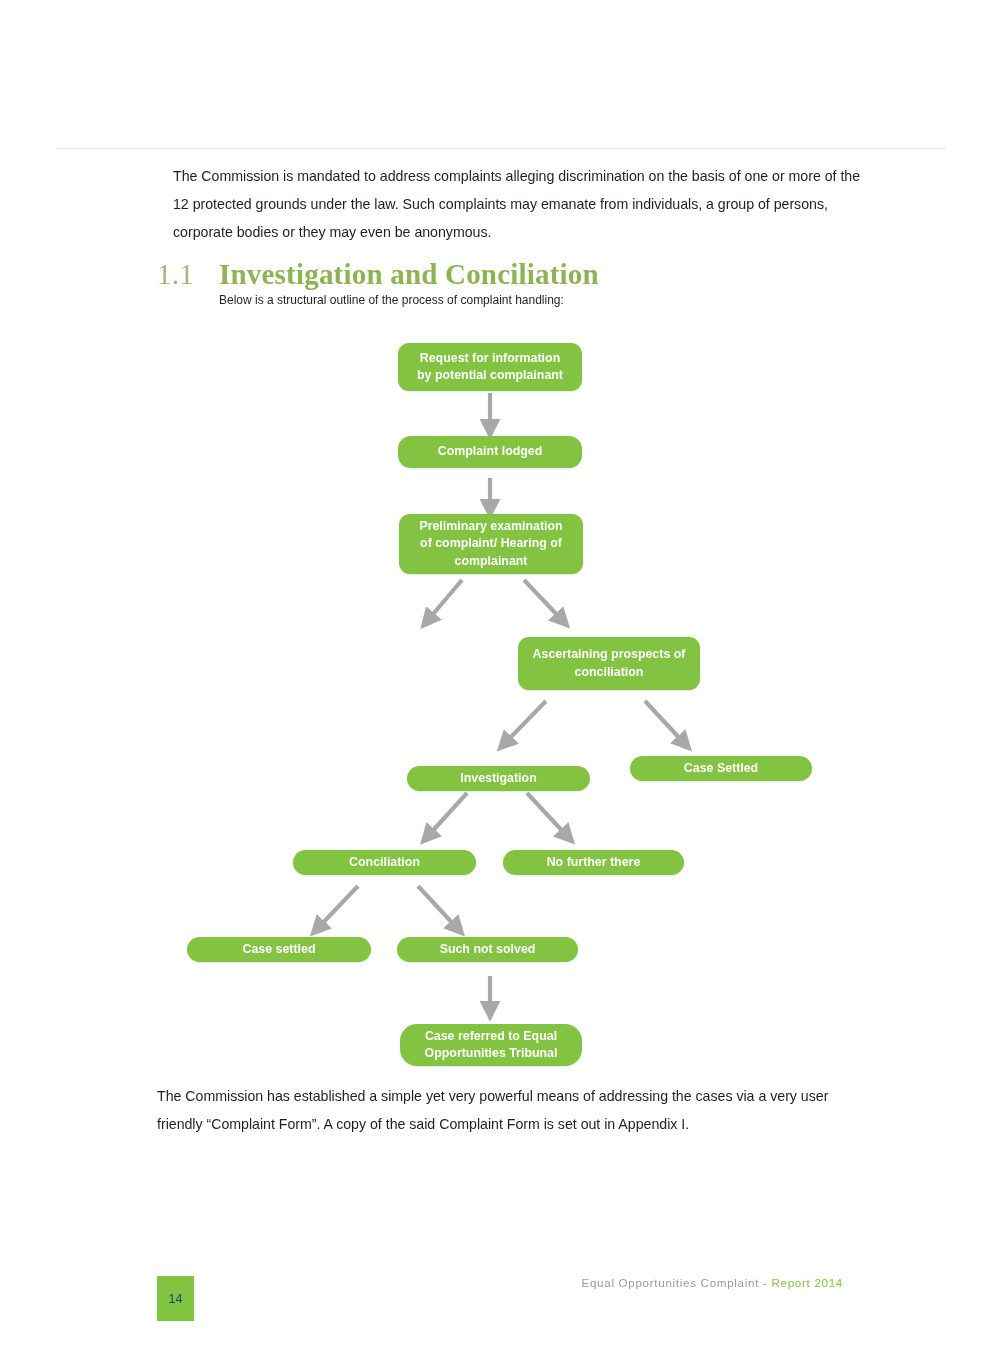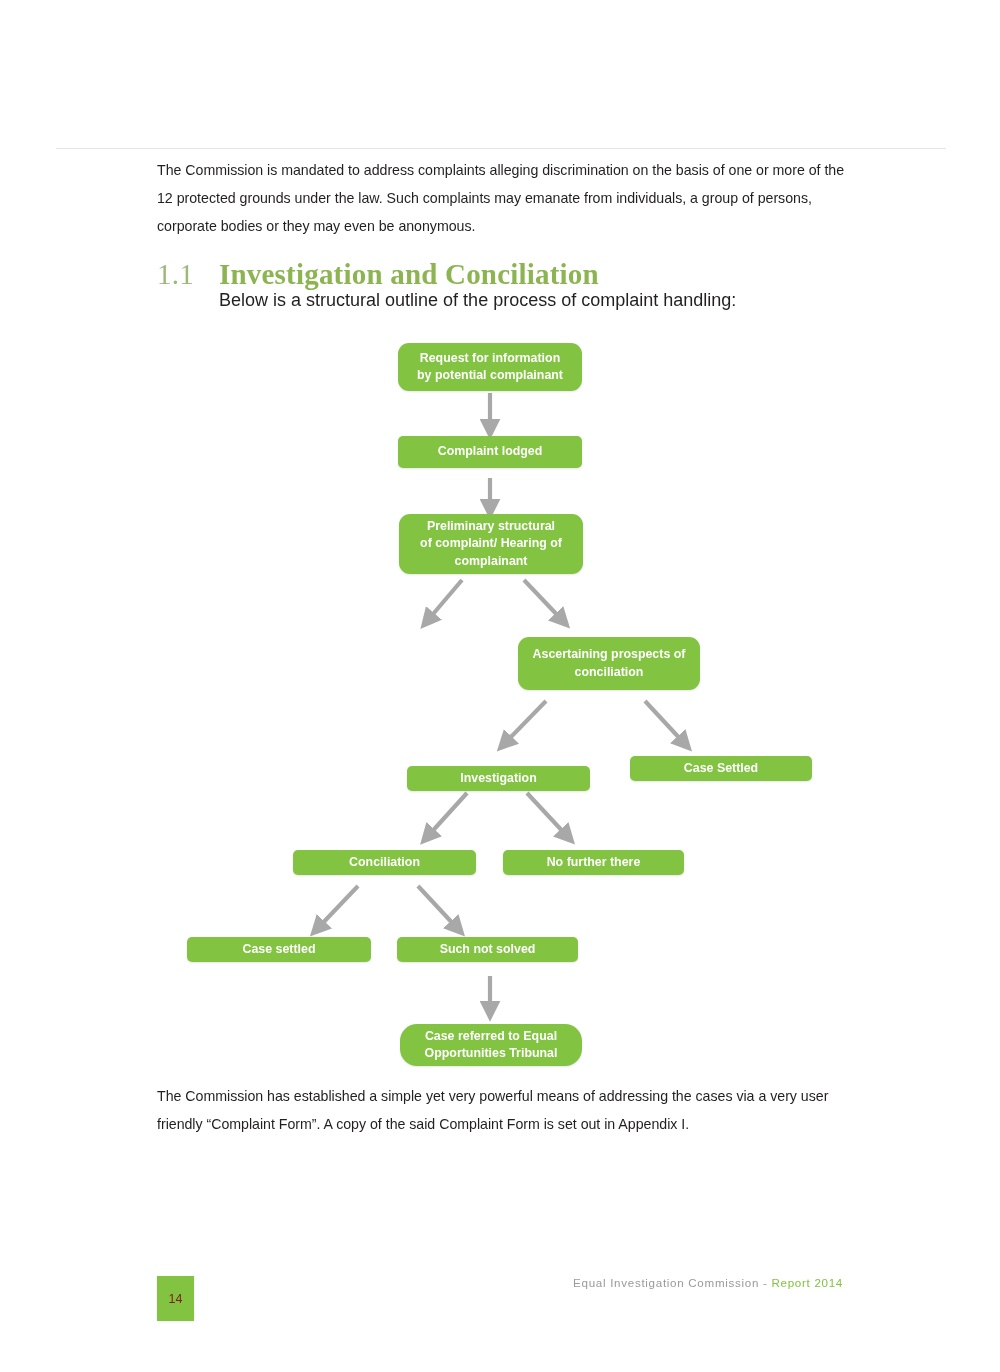--- a/index.html
+++ b/index.html
@@ -27,21 +27,21 @@
   .body-text {
     position: absolute;
     left: 157px;
     width: 688px;
     font-size: 14.2px;
     line-height: 28px;
     color: #231f20;
     text-align: left;
     letter-spacing: -0.02px;
   }
-  #para-intro { top: 156px; }
+  #para-intro { top: 162px; margin-left: 16px; }
   #para-complaint-form { top: 1082px; }
   #para-gauged { top: 1152px; }
 
   
   .section-heading {
     position: absolute;
     left: 157px; top: 258px;
     width: 700px;
     font-family: "Liberation Serif", serif;
     font-size: 29px;
@@ -51,21 +51,21 @@
   }
   .section-heading .num {
     display: inline-block;
     width: 62px;
     font-weight: 400;
     color: #9cb97a;
   }
   .sub-line {
     position: absolute;
     left: 219px; top: 289px;
-    font-size: 18px;
+    font-size: 12px;
     line-height: 22px;
     color: #231f20;
   }
 
   
   .flow {
     position: absolute;
     left: 0; top: 8px;
     width: 808px; height: 1372px;
     pointer-events: none;
@@ -80,36 +80,36 @@
     line-height: 17.5px;
     text-align: center;
     display: flex;
     align-items: center;
     justify-content: center;
     padding: 4px 8px;
     box-shadow: 0 1px 2px rgba(0,0,0,0.10);
     pointer-events: auto;
     white-space: pre-line;
   }
-  .node.pill { border-radius: 5px; }
+  .node.pill { border-radius: 13px; }
 
   svg.arrows {
     position: absolute;
     left: 0; top: 0;
     width: 1000px; height: 1372px;
     overflow: visible;
   }
 
   
   .page-badge {
     position: absolute;
     left: 157px; top: 1276px;
     width: 37px; height: 45px;
     background: #82c341;
-    color: #7f1d1d;
+    color: #0c4a6e;
     font-size: 12.5px;
     display: flex;
     align-items: center;
     justify-content: center;
     box-shadow: 0 0 2px rgba(0,0,0,0.10);
   }
   .footer-text {
     position: absolute;
     right: 157px; top: 1276px;
     font-size: 11.6px;
@@ -166,21 +166,21 @@
 
         <line x1="490" y1="968" x2="490" y2="1002"></line>
       </g>
     </svg>
 
     <div class="node" style="left:398px; top:335px; width:184px; height:48px;">Request for information
 by potential complainant</div>
 
     <div class="node pill" style="left:398px; top:428px; width:184px; height:32px;">Complaint lodged</div>
 
-    <div class="node" style="left:399px; top:506px; width:184px; height:60px;">Preliminary structural
+    <div class="node" style="left:399px; top:506px; width:184px; height:60px;">Preliminary examination
 of complaint/ Hearing of
 complainant</div>
 
 
     <div class="node" style="left:518px; top:629px; width:182px; height:53px;">Ascertaining prospects of
 conciliation</div>
 
     <div class="node pill" style="left:407px; top:748px; width:183px; height:25px;margin-top:10px;">Investigation</div>
 
     <div class="node pill" style="left:630px; top:748px; width:182px; height:25px;">Case Settled</div>
@@ -198,16 +198,16 @@
   </div>
 
   <p class="body-text" id="para-complaint-form">The Commission has established a simple yet very powerful means of addressing the cases via a very user friendly “Complaint Form”. A copy of the said Complaint Form is set out in Appendix I.</p>
 
 
   <div class="page-badge">
     <span>14</span>
   </div>
 
   <div class="footer-text">
-    <span>Equal Investigation Commission - </span><span class="rep">Report 2014</span>
+    <span>Equal Opportunities Complaint - </span><span class="rep">Report 2014</span>
   </div>
 
 </div>
 
 </body></html>

